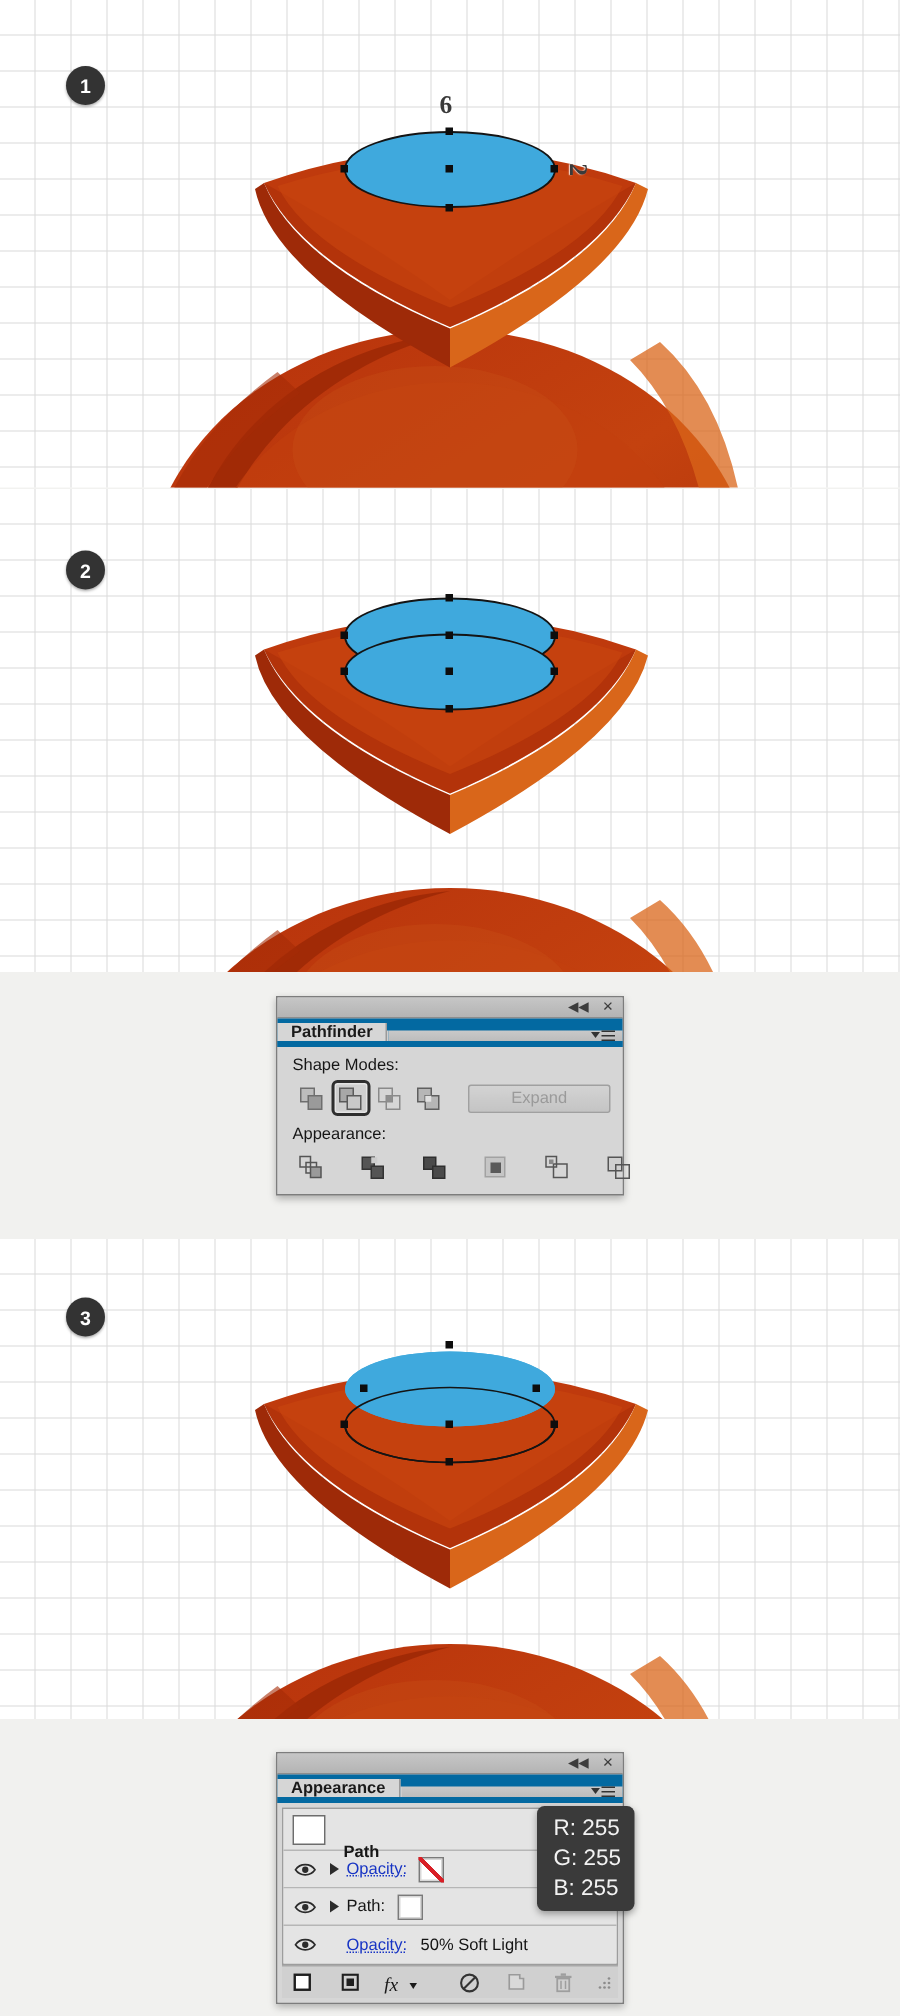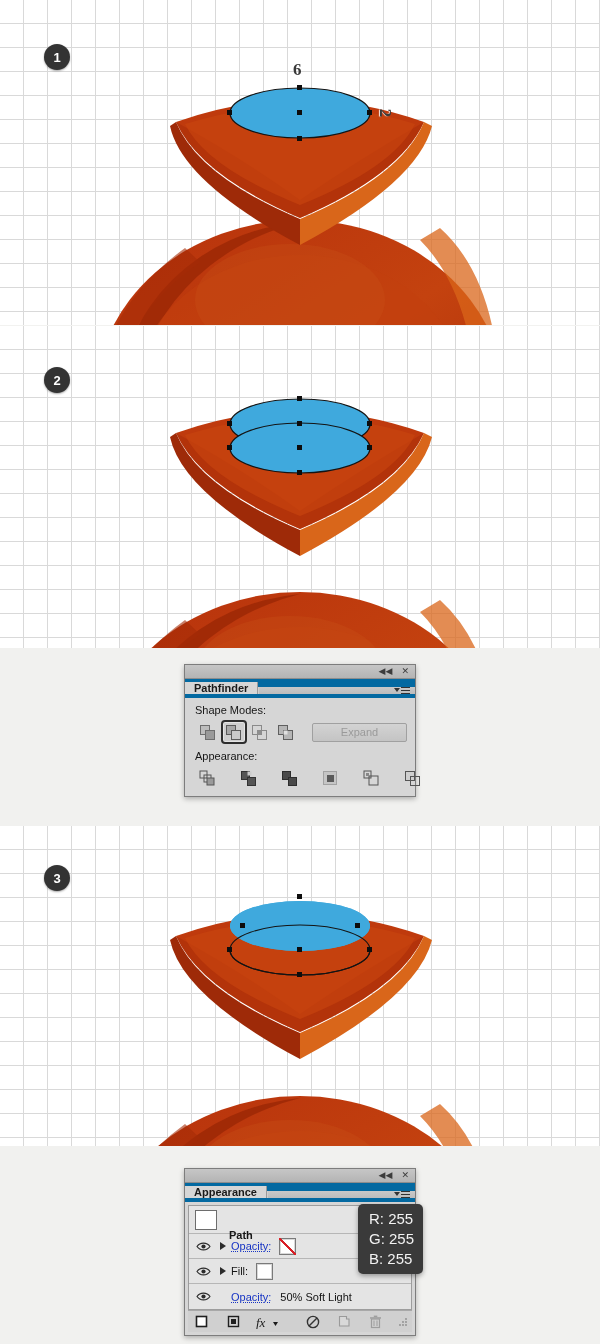--- a/index.html
+++ b/index.html
@@ -500,21 +500,21 @@
         <div class="ap-row">
           <span class="ap-eye">
             <svg width="15" height="11" viewBox="0 0 15 11">
               <path d="M1 5.5 C4 1 11 1 14 5.5 C11 10 4 10 1 5.5 Z" fill="none" stroke="#2b2b2b" stroke-width="1.1"></path>
               <circle cx="7.5" cy="5.5" r="2.1" fill="#2b2b2b"></circle>
             </svg>
           </span>
           <span class="ap-arrow">
               <span class="tri-r"></span>
             </span>
-          <span class="ap-label">Fill:</span>
+          <span class="ap-label">Path:</span>
           <span class="swatch-box"></span>
         </div>
 
         <div class="ap-row">
           <span class="ap-eye">
             <svg width="15" height="11" viewBox="0 0 15 11">
               <path d="M1 5.5 C4 1 11 1 14 5.5 C11 10 4 10 1 5.5 Z" fill="none" stroke="#2b2b2b" stroke-width="1.1"></path>
               <circle cx="7.5" cy="5.5" r="2.1" fill="#2b2b2b"></circle>
             </svg>
           </span>

